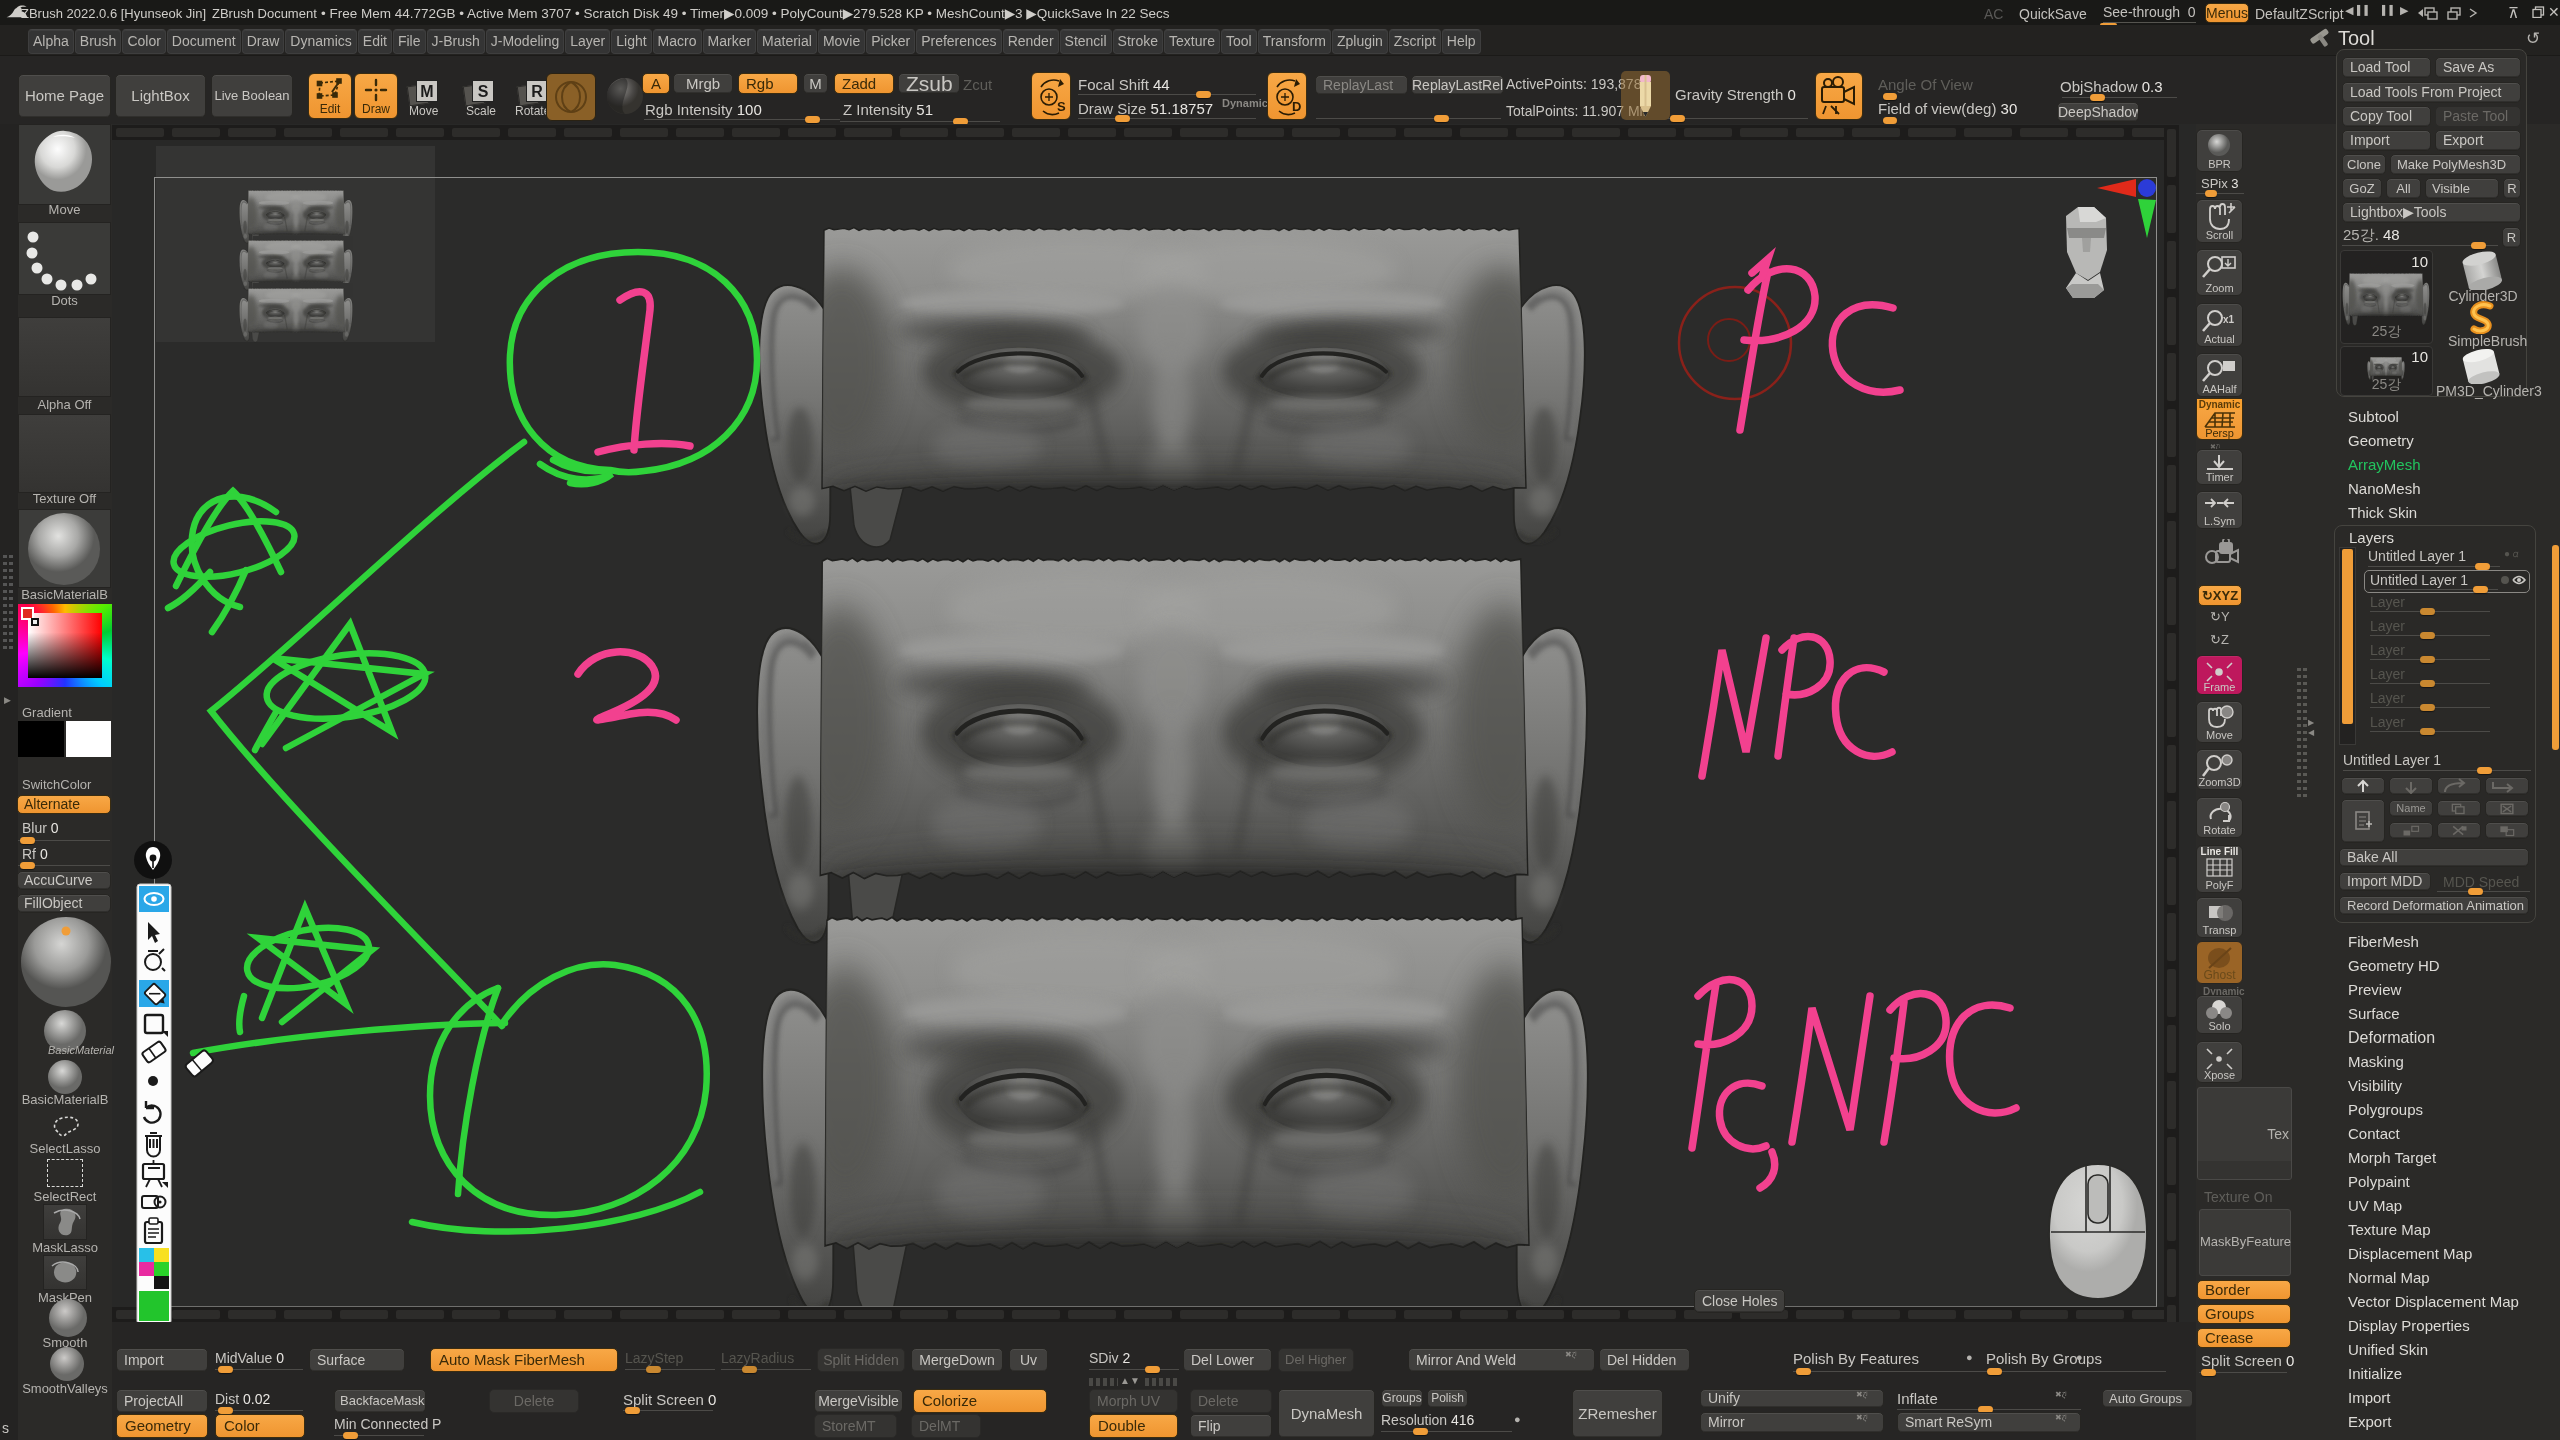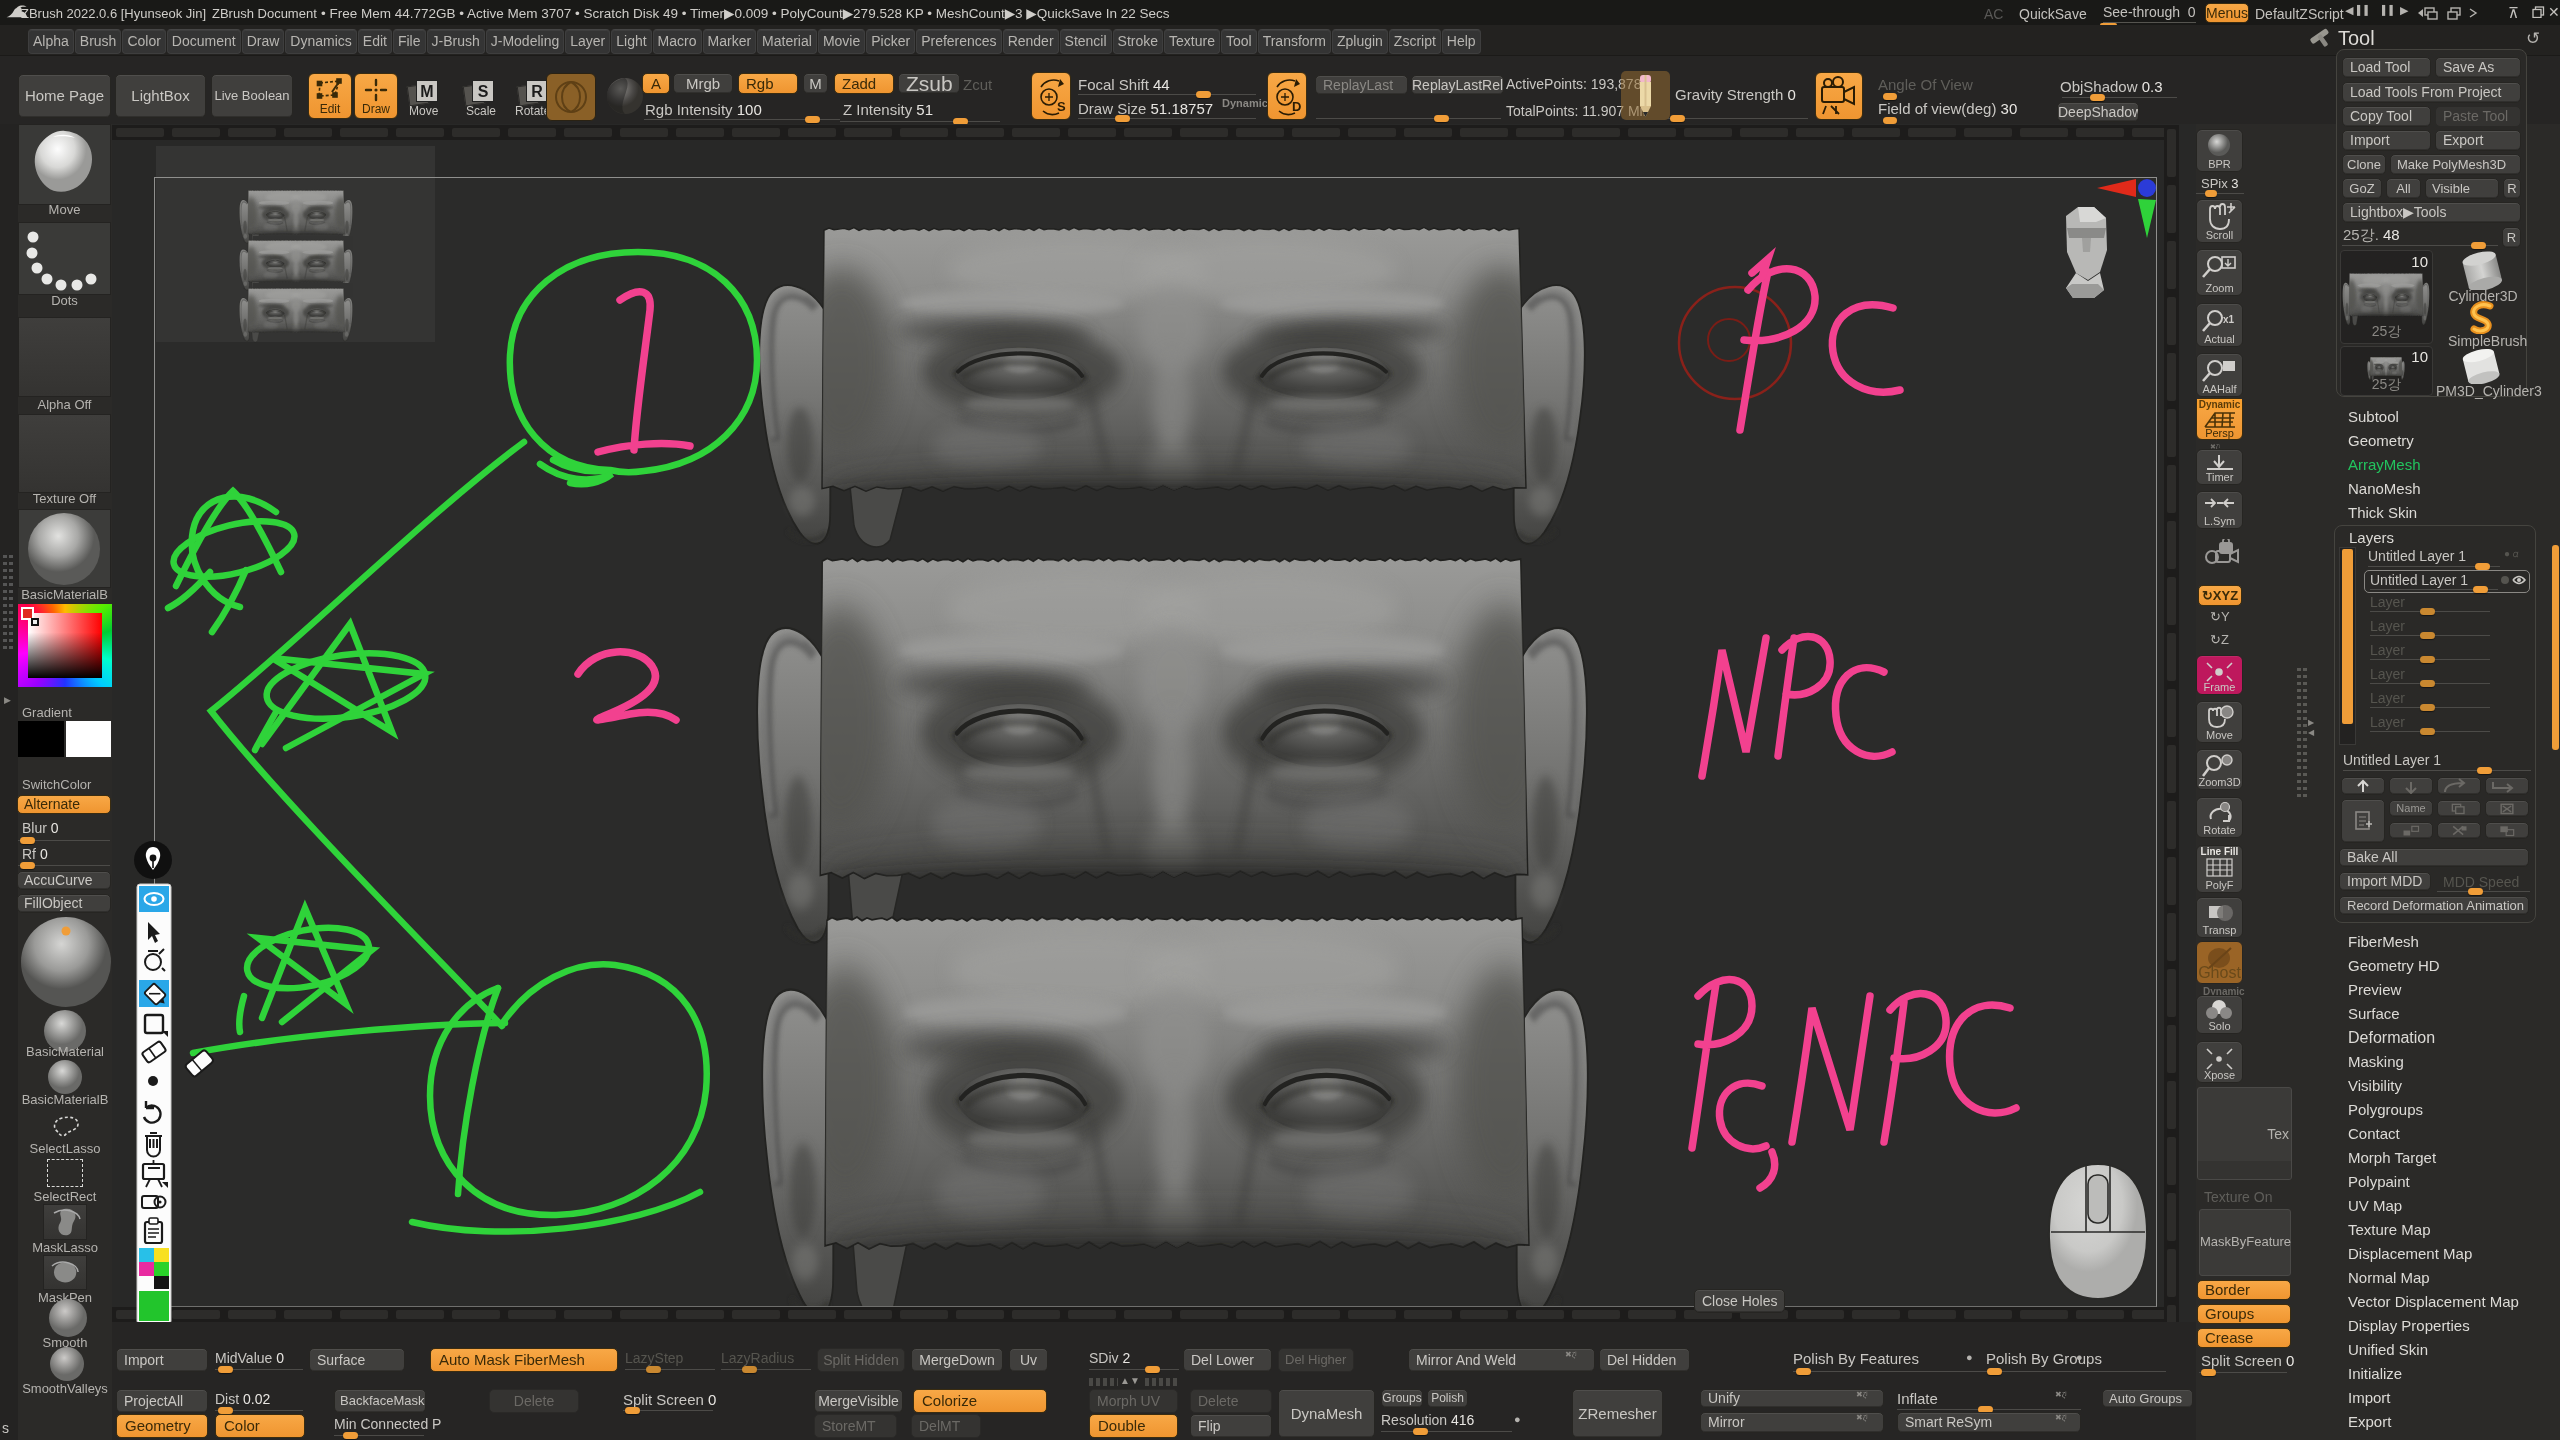--- a/index.html
+++ b/index.html
@@ -369,21 +369,21 @@
     </svg>
     <svg style="position:absolute;left:44px;top:1010px" width="42" height="42" viewBox="0 0 42 42">
 <defs>
         <radialGradient id="msa" cx="42%" cy="32%">
           <stop offset="0%" stop-color="#d8d8d6"></stop>
           <stop offset="100%" stop-color="#6a6a68"></stop>
         </radialGradient>
       </defs>
 <circle cx="21" cy="21" r="21" fill="url(#msa)"></circle>
     </svg>
-    <div class="lb" style="left:18px;top:1044px;font-size:13px;color:#b5b3af;width:94px;text-align:center;">BasicMaterial</div>
+    <div class="lb" style="left:34px;top:1044px;font-size:11px;color:#b5b3af;width:94px;text-align:center;font-style:italic;">BasicMaterial</div>
     <svg style="position:absolute;left:48px;top:1060px" width="34" height="34" viewBox="0 0 34 34">
 <defs>
         <radialGradient id="msb" cx="42%" cy="32%">
           <stop offset="0%" stop-color="#d8d8d6"></stop>
           <stop offset="100%" stop-color="#6a6a68"></stop>
         </radialGradient>
       </defs>
 <circle cx="17" cy="17" r="17" fill="url(#msb)"></circle>
     </svg>
     <div class="lb" style="left:18px;top:1092px;font-size:13px;color:#b5b3af;width:94px;text-align:center;">BasicMaterialB</div>
@@ -768,21 +768,21 @@
         <rect x="12" y="7" width="14" height="12" fill="#c8c6c3"></rect>
         <circle cx="28" cy="14" r="8" fill="#716f6c" opacity=".85"></circle>
       </svg>
     <div style="position:absolute;left:0;right:0;bottom:1px;font-size:11px;color:#c9c7c3;text-align:center;">Transp</div>
     </div>
     <div style="left:2196px;top:941px;width:47px;height:43px;background:#9a6426;border:1px solid #262522;border-radius:6px;">
 <svg width="45" height="30" viewBox="0 0 45 30" style="position:absolute;left:0;top:2px">
         <ellipse cx="22" cy="14" rx="11" ry="10" fill="#7a4e1c"></ellipse>
         <path d="M12 24 L34 4" stroke="#6a4418" stroke-width="2"></path>
       </svg>
-<div style="position:absolute;left:0;right:0;bottom:1px;font-size:16px;color:#6a4a1a;text-align:center;">Ghost</div>
+<div style="position:absolute;left:0;right:0;bottom:1px;font-size:12px;color:#6a4a1a;text-align:center;">Ghost</div>
     </div>
     <div class="lb" style="left:2203px;top:986px;font-size:10px;color:#6b6965;font-weight:bold;width:34px;text-align:center;">Dynamic</div>
     <div style="left:2196px;top:995px;width:47px;height:39px;background:#403f3d;
     border:1px solid #262522;border-radius:6px;box-shadow:inset 0 1px 0 rgba(255,255,255,.07);overflow:hidden;">
       <svg width="45" height="30" viewBox="0 0 45 30" style="position:absolute;left:0;top:1px">
         <circle cx="22" cy="10" r="7" fill="#d8d6d3"></circle>
         <circle cx="15" cy="16" r="6" fill="#8a8886"></circle>
         <circle cx="29" cy="16" r="6" fill="#8a8886"></circle>
       </svg>
     <div style="position:absolute;left:0;right:0;bottom:1px;font-size:11px;color:#c9c7c3;text-align:center;">Solo</div>

